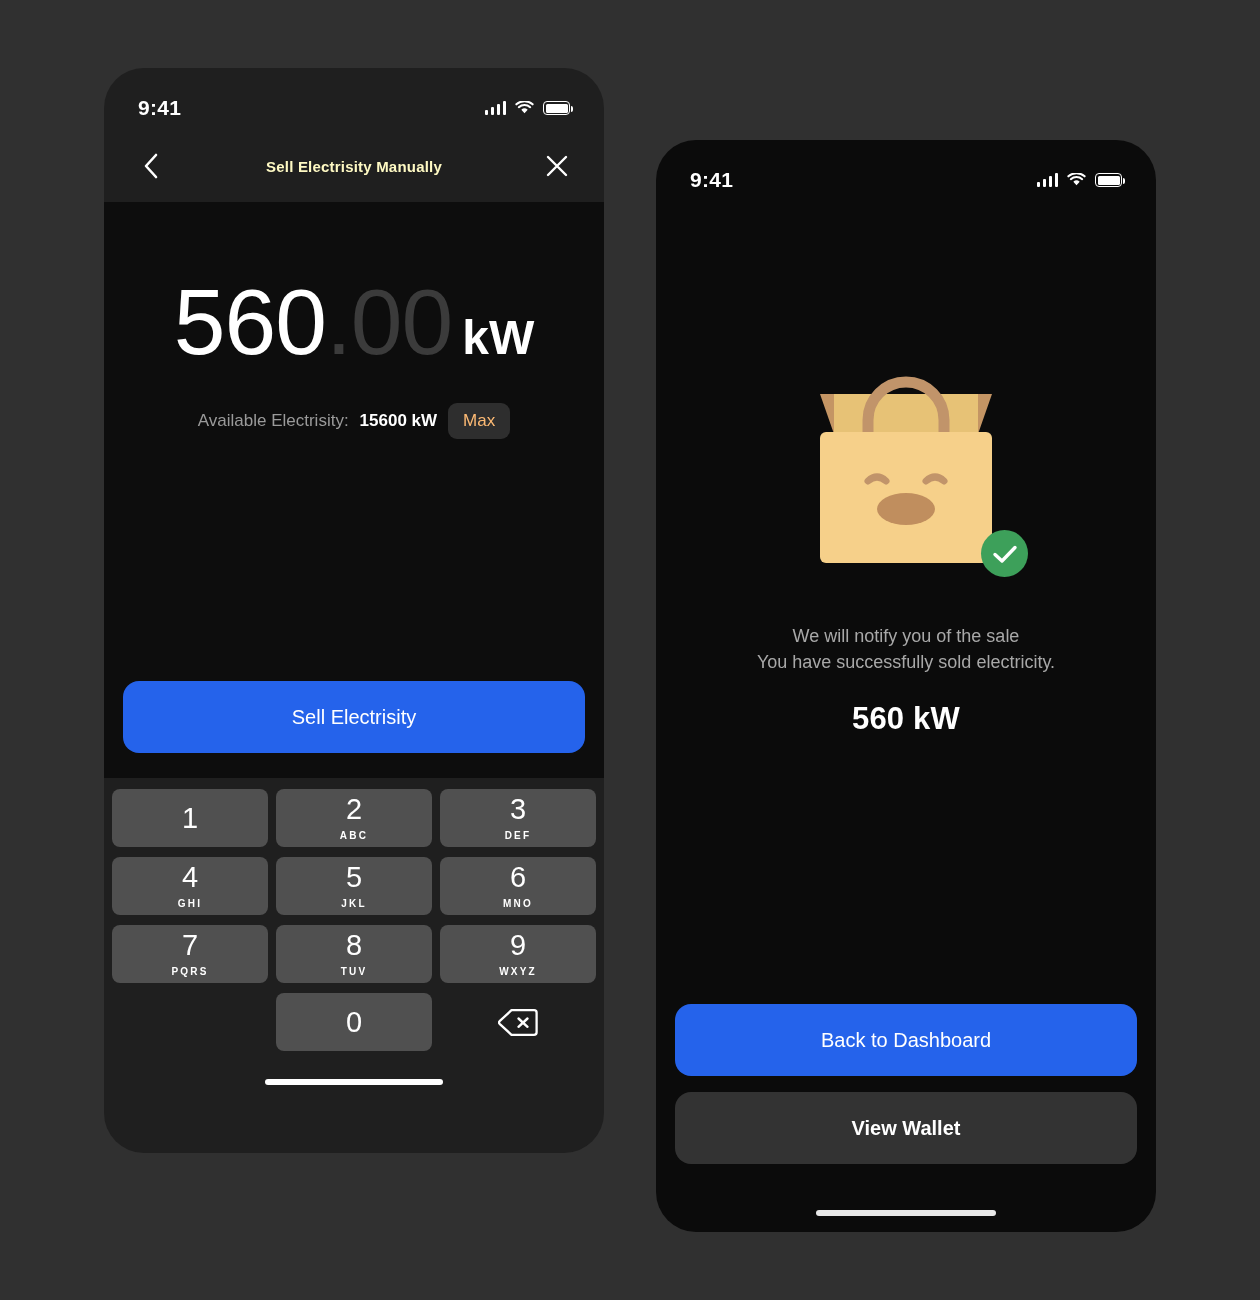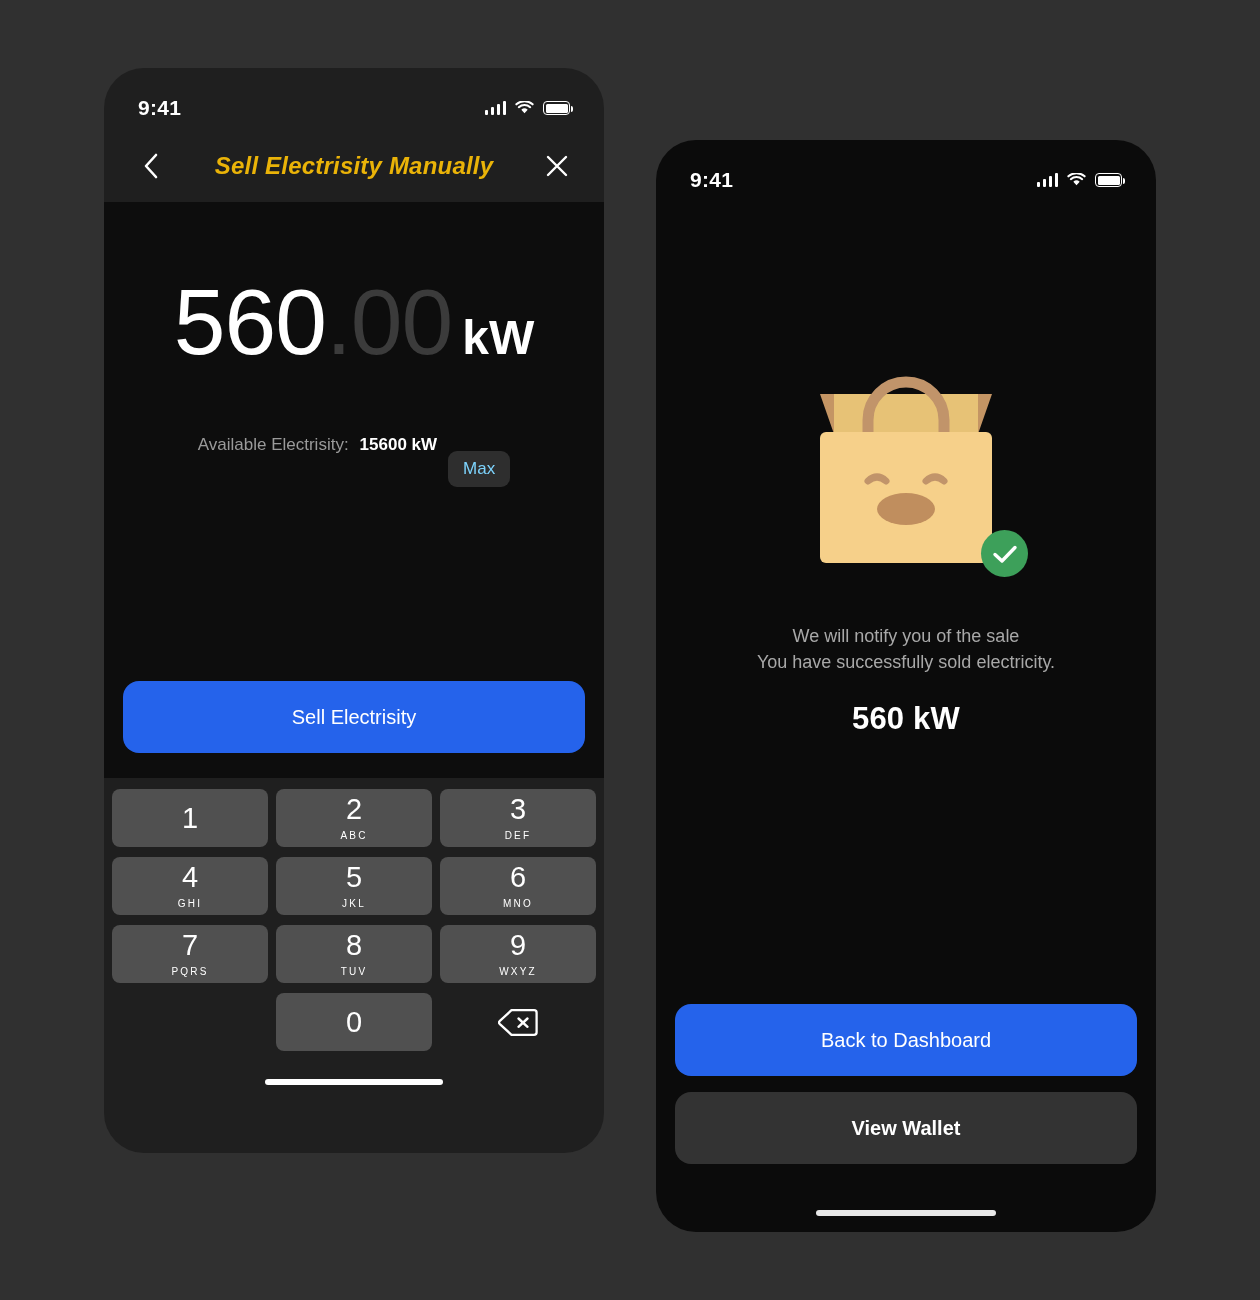--- a/index.html
+++ b/index.html
@@ -41,62 +41,62 @@
   .ic-batt::after {
     content:""; position:absolute; right:-4px; top:4px;
     width:2px; height:6px; background:#fff; border-radius:0 2px 2px 0;
   }
   .ic-batt i { display:block; height:100%; width:100%; background:#fff; border-radius:1.5px; }
 
   .navbar {
     height:72px; display:flex; align-items:center; justify-content:space-between;
     padding:0 30px; background:#1f1f1f;
   }
-  .nav-title { color:#eab308; font-size:24px; font-weight:bold; letter-spacing:.2px;font-style:italic; }
+  .nav-title { color:#fef9c3; font-size:15px; font-weight:bold; letter-spacing:.2px; }
   .icon-btn { width:34px; height:34px; display:flex; align-items:center; justify-content:center; cursor:pointer; }
 
   .body1 { background:#0d0d0d; height:576px; position:relative; display:flex; flex-direction:column; }
 
   .amount-wrap { padding-top:74px; text-align:center; }
   .amount {
     font-size:93px; font-weight:normal; line-height:1;
     letter-spacing:-1px; white-space:nowrap;
   }
   .amt-int { color:#ffffff; }
   .amt-dec { color:#3b3b3b; }
   .amt-unit { color:#ffffff; font-size:48px; font-weight:bold; margin-left:10px; letter-spacing:0; }
 
   .avail-row {
     margin-top:34px; display:flex; align-items:center; justify-content:center; gap:11px;
   }
   .avail-label { color:#9a9a9a; font-size:17px; }
   .avail-value { color:#ffffff; font-size:17px; font-weight:bold; }
   .max-btn {
-    background:#2e2e2e; color:#7dd3fc; font-size:17px;
-    padding:8px 15px; border-radius:9px; cursor:pointer;margin-top:48px;
+    background:#2e2e2e; color:#fdba74; font-size:17px;
+    padding:8px 15px; border-radius:9px; cursor:pointer;
   }
 
   .cta-wrap { margin-top:auto; padding:0 19px 25px 19px; }
   .btn-primary {
     background:#2563eb; color:#fff; font-size:20px; font-weight:normal;
     height:72px; border-radius:16px;
     display:flex; align-items:center; justify-content:center; cursor:pointer;
   }
 
   .keypad { background:#1f1f1f; padding:6px 4px 0 4px; }
   .kp-row { display:flex; }
   .key {
     flex:1; height:58px; margin:5px 4px;
     background:#505050; border-radius:8px;
     display:flex; flex-direction:column; align-items:center; justify-content:center;
     cursor:pointer;
   }
   .key.blank { background:transparent; cursor:default; }
   .key-num { color:#fff; font-size:29px; line-height:1; font-weight:normal; }
-  .key-let { color:#fff; font-size:10px; letter-spacing:2.2px; margin-top:6px; font-weight:normal; }
+  .key-let { color:#fff; font-size:10px; letter-spacing:2.2px; margin-top:6px; font-weight:bold; }
   .key-del { background:transparent; }
 
   .home-ind {
     display:flex; justify-content:center; padding-top:23px; padding-bottom:14px;
   }
   .home-bar { width:178px; height:6px; background:#fff; border-radius:3px; }
 
   
   .phone2 {
     position:absolute; left:656px; top:140px;

